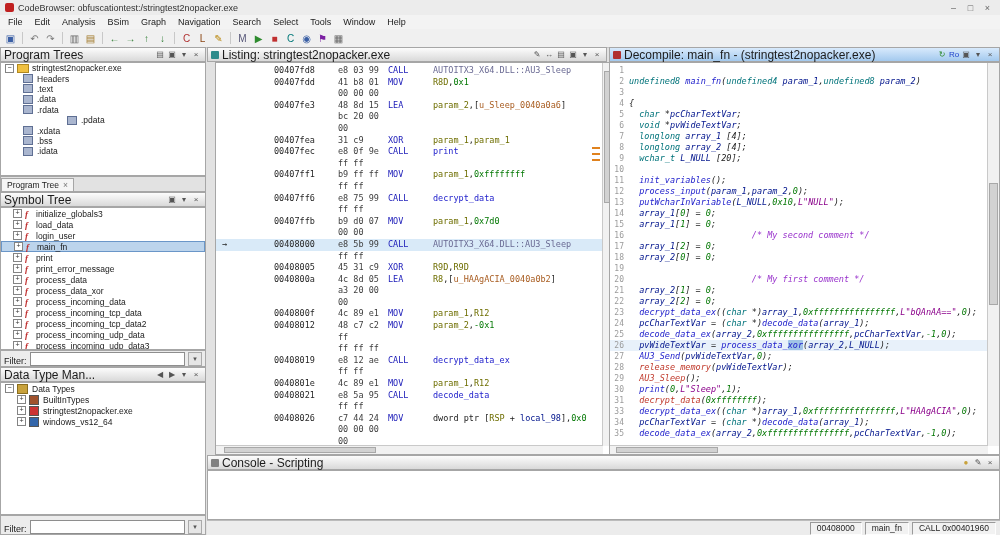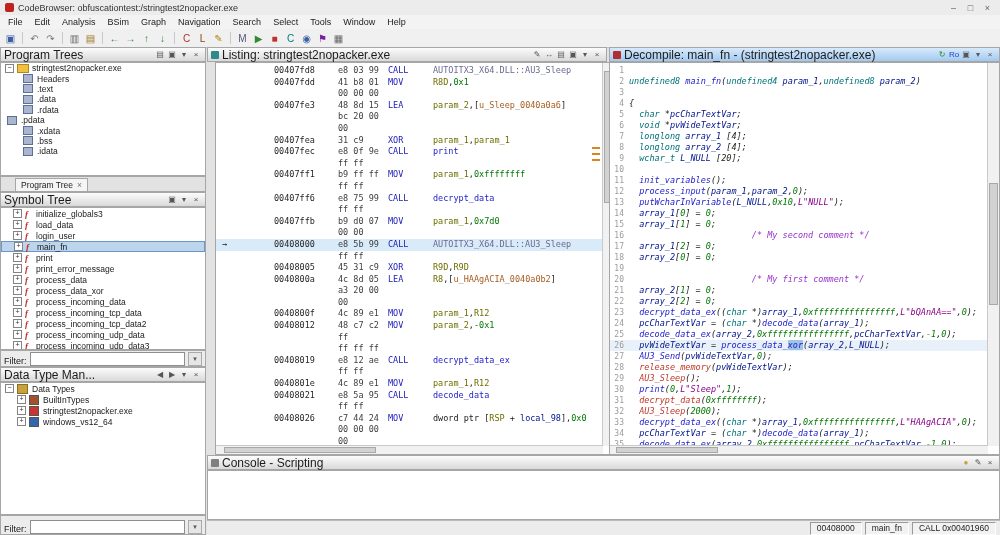--- a/index.html
+++ b/index.html
@@ -33,21 +33,21 @@
   .trow{display:flex;align-items:center;height:10.4px;font-size:8.5px;white-space:nowrap;padding-left:4px;box-sizing:border-box;}
   .trow.sel{background:#bcd4ec;border:1px solid #6a96c8;}
   .expander{width:7px;height:7px;border:1px solid #848484;background:#fff;font-size:7px;line-height:6px;
             text-align:center;color:#333;margin-right:3px;flex:0 0 auto;}
   .folder-icon{width:10px;height:7px;background:#f0c040;border:1px solid #b08820;margin-right:3px;flex:0 0 auto;}
   .block-icon{width:8px;height:7px;background:#aab6cf;border:1px solid #5f6f93;margin-right:4px;flex:0 0 auto;}
   .f-icon{width:8px;font:italic bold 9px "Liberation Serif",serif;color:#c03030;margin-right:3px;flex:0 0 auto;}
   .book-icon{width:8px;height:8px;border:1px solid #555;margin-right:4px;flex:0 0 auto;}
   .archive-icon{width:9px;height:8px;background:#c8a23c;border:1px solid #8a6d1e;margin-right:4px;flex:0 0 auto;}
   #pt-tab{position:absolute;left:0;top:176px;width:206px;height:16px;background:#e2e2e2;
-          border:1px solid #a6a6a6;box-sizing:border-box;display:flex;align-items:flex-end;padding-left:14px;}
+          border:1px solid #a6a6a6;box-sizing:border-box;display:flex;align-items:flex-end;padding-left:0;}
   .tab{background:#f5f5f5;border:1px solid #a6a6a6;border-bottom:none;padding:1px 5px;display:flex;gap:4px;align-items:center;font-size:8.5px;}
   .tabx{color:#777;}
   .filter-row{position:absolute;display:flex;align-items:flex-end;padding:0 3px;gap:3px;background:#ececec;
               border:1px solid #a6a6a6;box-sizing:border-box;}
   .filter-row input{flex:1;height:12px;border:1px solid #8e8e8e;font-size:9px;padding:0 2px;background:#fff;min-width:10px;}
   .filter-icon{width:12px;height:12px;border:1px solid #aaa;background:#e6e6e6;font-size:7px;
                display:flex;align-items:center;justify-content:center;color:#555;flex:0 0 auto;}
   
   .l-row{display:flex;white-space:pre;font:8.5px/11.6px "DejaVu Sans Mono",monospace;}
   .l-row.cur{background:#d9eaf8;}
@@ -154,21 +154,21 @@
       <span>.text</span>
     </div>
     <div class="trow" style="padding-left: 22px;">
       <span class="block-icon"></span>
       <span>.data</span>
     </div>
     <div class="trow" style="padding-left: 22px;">
       <span class="block-icon"></span>
       <span>.rdata</span>
     </div>
-    <div class="trow" style="padding-left: 6px;">
+    <div class="trow" style="padding-left: 22px; margin-left: 44px;">
       <span class="block-icon"></span>
       <span>.pdata</span>
     </div>
     <div class="trow" style="padding-left: 22px;">
       <span class="block-icon"></span>
       <span>.xdata</span>
     </div>
     <div class="trow" style="padding-left: 22px;">
       <span class="block-icon"></span>
       <span>.bss</span>
@@ -407,21 +407,20 @@
       <div class="d-line"><span class="d-no">22</span><span class="d-code"><span class="tk-p">  </span><span class="tk-v">array_2</span><span class="tk-p">[</span><span class="tk-c">2</span><span class="tk-p">] = </span><span class="tk-c">0</span><span class="tk-p">;</span></span></div>
       <div class="d-line"><span class="d-no">23</span><span class="d-code"><span class="tk-p">  </span><span class="tk-f">decrypt_data_ex</span><span class="tk-p">((</span><span class="tk-t">char</span><span class="tk-p"> *)</span><span class="tk-v">array_1</span><span class="tk-p">,</span><span class="tk-c">0xffffffffffffffff</span><span class="tk-p">,</span><span class="tk-s">L"bQAnAA=="</span><span class="tk-p">,</span><span class="tk-c">0</span><span class="tk-p">);</span></span></div>
       <div class="d-line"><span class="d-no">24</span><span class="d-code"><span class="tk-p">  </span><span class="tk-v">pcCharTextVar</span><span class="tk-p"> = (</span><span class="tk-t">char</span><span class="tk-p"> *)</span><span class="tk-f">decode_data</span><span class="tk-p">(</span><span class="tk-v">array_1</span><span class="tk-p">);</span></span></div>
       <div class="d-line"><span class="d-no">25</span><span class="d-code"><span class="tk-p">  </span><span class="tk-f">decode_data_ex</span><span class="tk-p">(</span><span class="tk-v">array_2</span><span class="tk-p">,</span><span class="tk-c">0xffffffffffffffff</span><span class="tk-p">,</span><span class="tk-v">pcCharTextVar</span><span class="tk-p">,</span><span class="tk-c">-1</span><span class="tk-p">,</span><span class="tk-c">0</span><span class="tk-p">);</span></span></div>
       <div class="d-line curline"><span class="d-no">26</span><span class="d-code"><span class="tk-p">  </span><span class="tk-v">pvWideTextVar</span><span class="tk-p"> = </span><span class="tk-f">process_data_</span><span class="tk-f tk-sel">xor</span><span class="tk-p">(</span><span class="tk-v">array_2</span><span class="tk-p">,</span><span class="tk-v">L_NULL</span><span class="tk-p">);</span></span></div>
       <div class="d-line"><span class="d-no">27</span><span class="d-code"><span class="tk-p">  </span><span class="tk-f">AU3_Send</span><span class="tk-p">(</span><span class="tk-v">pvWideTextVar</span><span class="tk-p">,</span><span class="tk-c">0</span><span class="tk-p">);</span></span></div>
       <div class="d-line"><span class="d-no">28</span><span class="d-code"><span class="tk-p">  </span><span class="tk-fr">release_memory</span><span class="tk-p">(</span><span class="tk-v">pvWideTextVar</span><span class="tk-p">);</span></span></div>
       <div class="d-line"><span class="d-no">29</span><span class="d-code"><span class="tk-p">  </span><span class="tk-fr">AU3_Sleep</span><span class="tk-p">();</span></span></div>
       <div class="d-line"><span class="d-no">30</span><span class="d-code"><span class="tk-p">  </span><span class="tk-f">print</span><span class="tk-p">(</span><span class="tk-c">0</span><span class="tk-p">,</span><span class="tk-s">L"Sleep"</span><span class="tk-p">,</span><span class="tk-c">1</span><span class="tk-p">);</span></span></div>
       <div class="d-line"><span class="d-no">31</span><span class="d-code"><span class="tk-p">  </span><span class="tk-fr">decrypt_data</span><span class="tk-p">(</span><span class="tk-c">0xffffffff</span><span class="tk-p">);</span></span></div>
-      <div class="d-line"><span class="d-no">32</span><span class="d-code"><span class="tk-p">  </span><span class="tk-fr">AU3_Sleep</span><span class="tk-p">(</span><span class="tk-c">2000</span><span class="tk-p">);</span></span></div>
       <div class="d-line"><span class="d-no">33</span><span class="d-code"><span class="tk-p">  </span><span class="tk-f">decrypt_data_ex</span><span class="tk-p">((</span><span class="tk-t">char</span><span class="tk-p"> *)</span><span class="tk-v">array_1</span><span class="tk-p">,</span><span class="tk-c">0xffffffffffffffff</span><span class="tk-p">,</span><span class="tk-s">L"HAAgACIA"</span><span class="tk-p">,</span><span class="tk-c">0</span><span class="tk-p">);</span></span></div>
       <div class="d-line"><span class="d-no">34</span><span class="d-code"><span class="tk-p">  </span><span class="tk-v">pcCharTextVar</span><span class="tk-p"> = (</span><span class="tk-t">char</span><span class="tk-p"> *)</span><span class="tk-f">decode_data</span><span class="tk-p">(</span><span class="tk-v">array_1</span><span class="tk-p">);</span></span></div>
       <div class="d-line"><span class="d-no">35</span><span class="d-code"><span class="tk-p">  </span><span class="tk-f">decode_data_ex</span><span class="tk-p">(</span><span class="tk-v">array_2</span><span class="tk-p">,</span><span class="tk-c">0xffffffffffffffff</span><span class="tk-p">,</span><span class="tk-v">pcCharTextVar</span><span class="tk-p">,</span><span class="tk-c">-1</span><span class="tk-p">,</span><span class="tk-c">0</span><span class="tk-p">);</span></span></div>
     </div>
   <div class="vscroll">
       <div class="vthumb" style="top:120px;height:120px;"></div>
     </div>
   <div class="hscroll">
       <div class="hthumb" style="left:6px;width:100px;"></div>
     </div>

